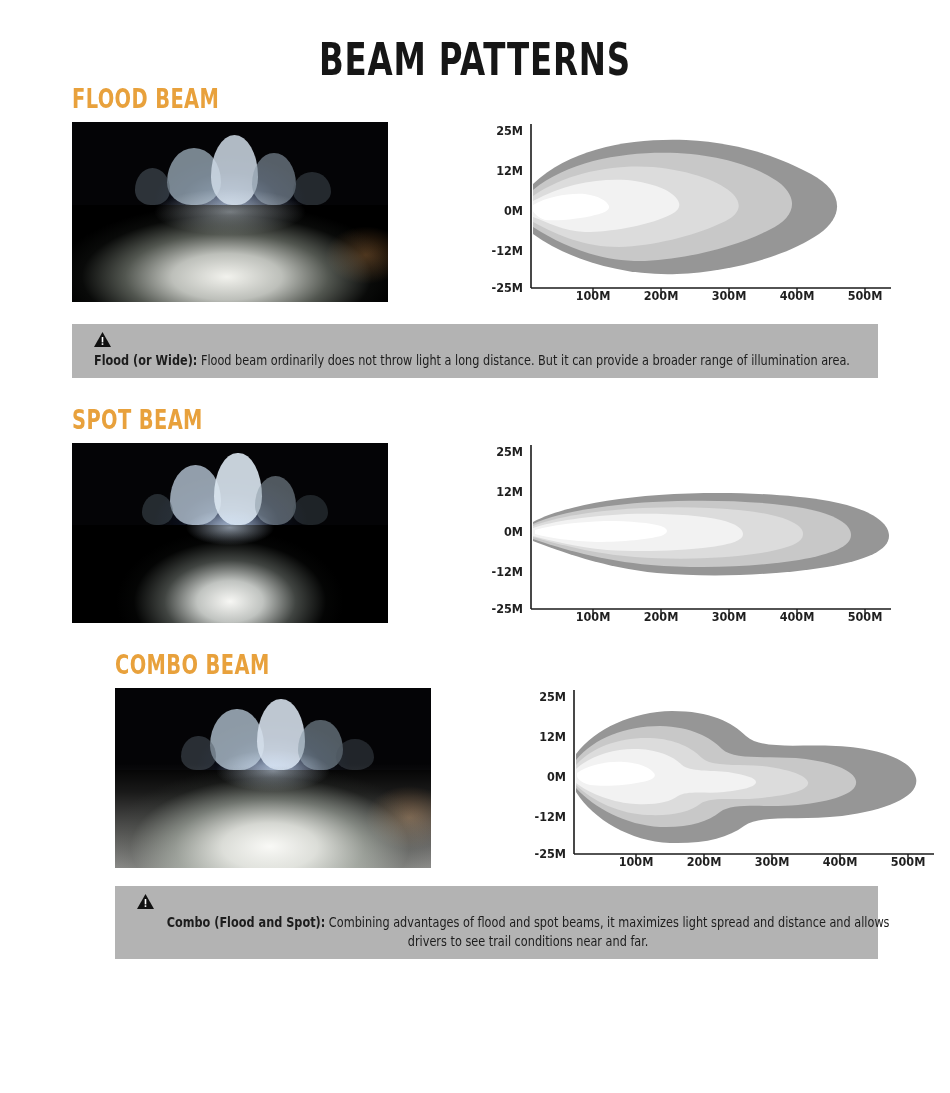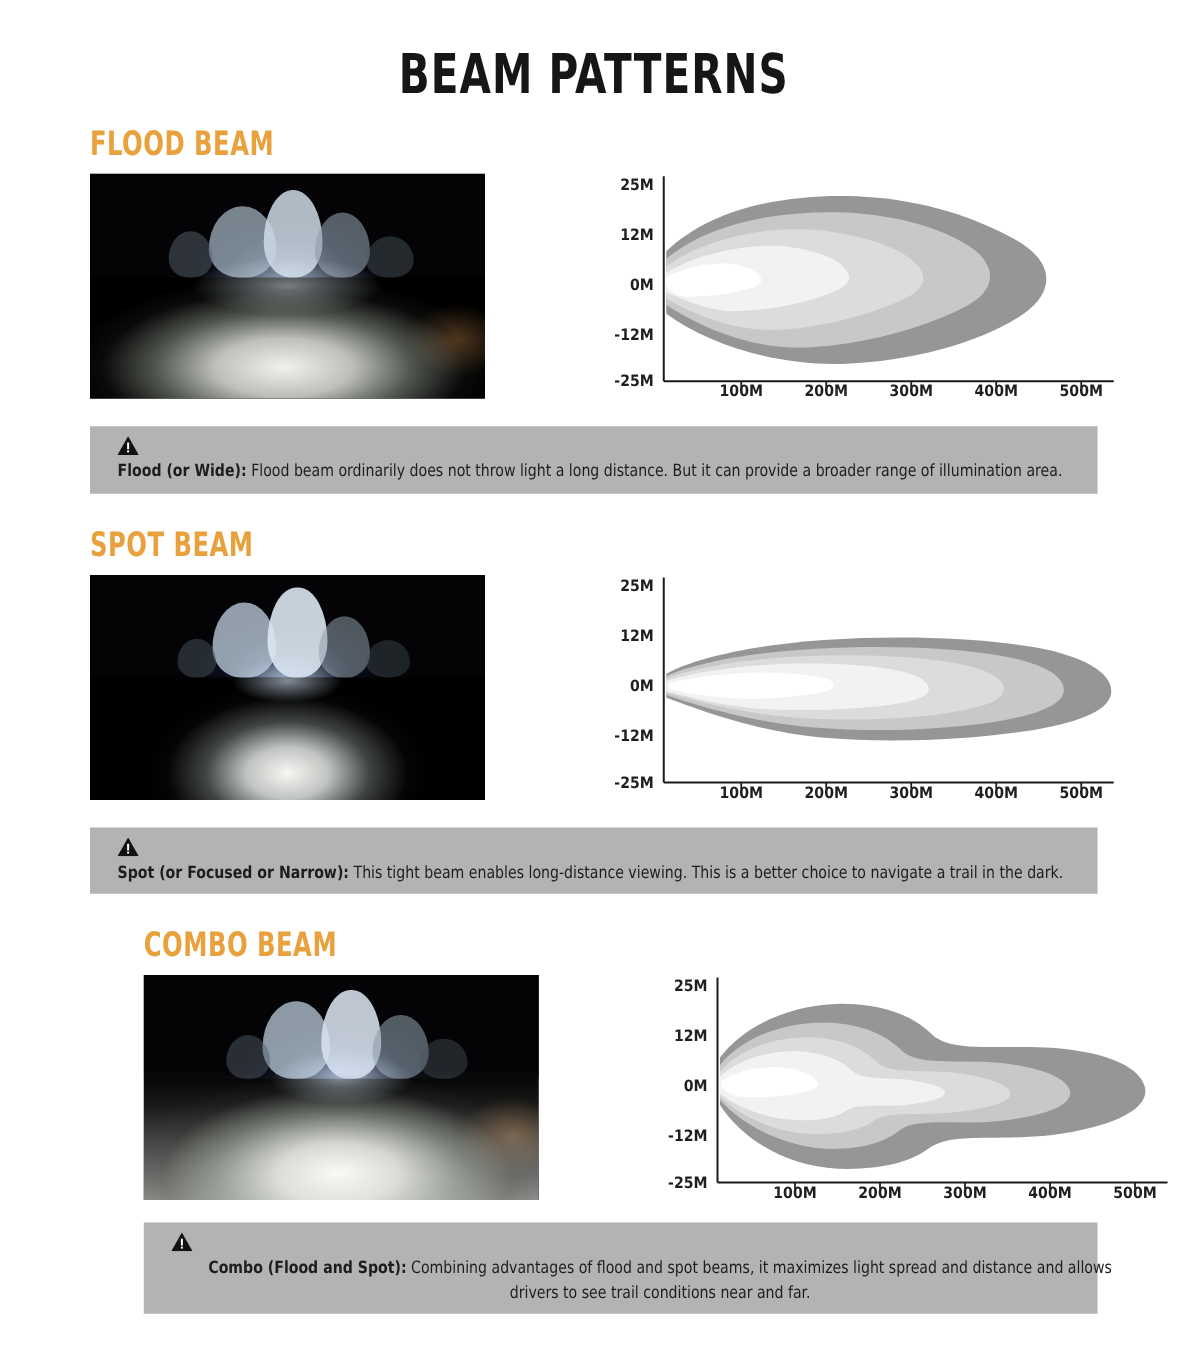--- a/index.html
+++ b/index.html
@@ -92,21 +92,21 @@
   .cap-text b{font-weight:bold;}
   .tick-lab{font-size:12.5px;fill:#1f1f1f;font-family:"Liberation Sans Narrow","DejaVu Sans Condensed","Liberation Sans",sans-serif;font-weight:bold;}
 </style>
 </head>
 <body>
 
 <div class="page">
 
   <div class="title">BEAM PATTERNS</div>
 
-  <div class="section" style="margin-top:18px;">
+  <div class="section" style="margin-top:1px;">
     <div class="sec-head">FLOOD BEAM</div>
     <div class="row" style="margin-top:8px;">
       <div class="photo">
         <div class="sky"></div>
         <div class="treeline">
           <div class="tree" style="left:30%;width:17%;height:72%;background:#9fb0bd;opacity:.75;"></div>
           <div class="tree" style="left:44%;width:15%;height:88%;background:#cfdbe6;opacity:.85;"></div>
           <div class="tree" style="left:57%;width:14%;height:66%;background:#8d9daa;opacity:.6;"></div>
           <div class="tree" style="left:20%;width:11%;height:46%;background:#55626c;opacity:.5;"></div>
           <div class="tree" style="left:70%;width:12%;height:42%;background:#4b565f;opacity:.45;"></div>
@@ -194,30 +194,20 @@
             <text class="tick-lab" x="112" y="178" text-anchor="middle">100M</text>
             <text class="tick-lab" x="180" y="178" text-anchor="middle">200M</text>
             <text class="tick-lab" x="248" y="178" text-anchor="middle">300M</text>
             <text class="tick-lab" x="316" y="178" text-anchor="middle">400M</text>
             <text class="tick-lab" x="384" y="178" text-anchor="middle">500M</text>
           </g>
         </svg>
       </div>
     </div>
 
-    <div class="caption" style="margin-top:22px;">
-      <span class="cap-icon">
-        <svg width="17" height="15" viewBox="0 0 17 15">
-            <path d="M8.5 0 L17 15 H0 Z" fill="#111"></path>
-            <rect x="7.7" y="5" width="1.6" height="5.4" fill="#fff"></rect>
-            <rect x="7.7" y="11.3" width="1.6" height="1.6" fill="#fff"></rect>
-          </svg>
-      </span>
-      <span class="cap-text"><b>Spot (or Focused or Narrow):</b> <span>This tight beam enables long-distance viewing. This is a better choice to navigate a trail in the dark.</span></span>
-    </div>
   </div>
 
   <div class="section" style="margin-top:26px;padding-left:43px;">
     <div class="sec-head">COMBO BEAM</div>
     <div class="row" style="margin-top:8px;">
       <div class="photo">
         <div class="sky"></div>
         <div class="treeline">
           <div class="tree" style="left:30%;width:17%;height:78%;background:#b0c0ce;opacity:.8;"></div>
           <div class="tree" style="left:45%;width:15%;height:90%;background:#d8e3ee;opacity:.88;"></div>

